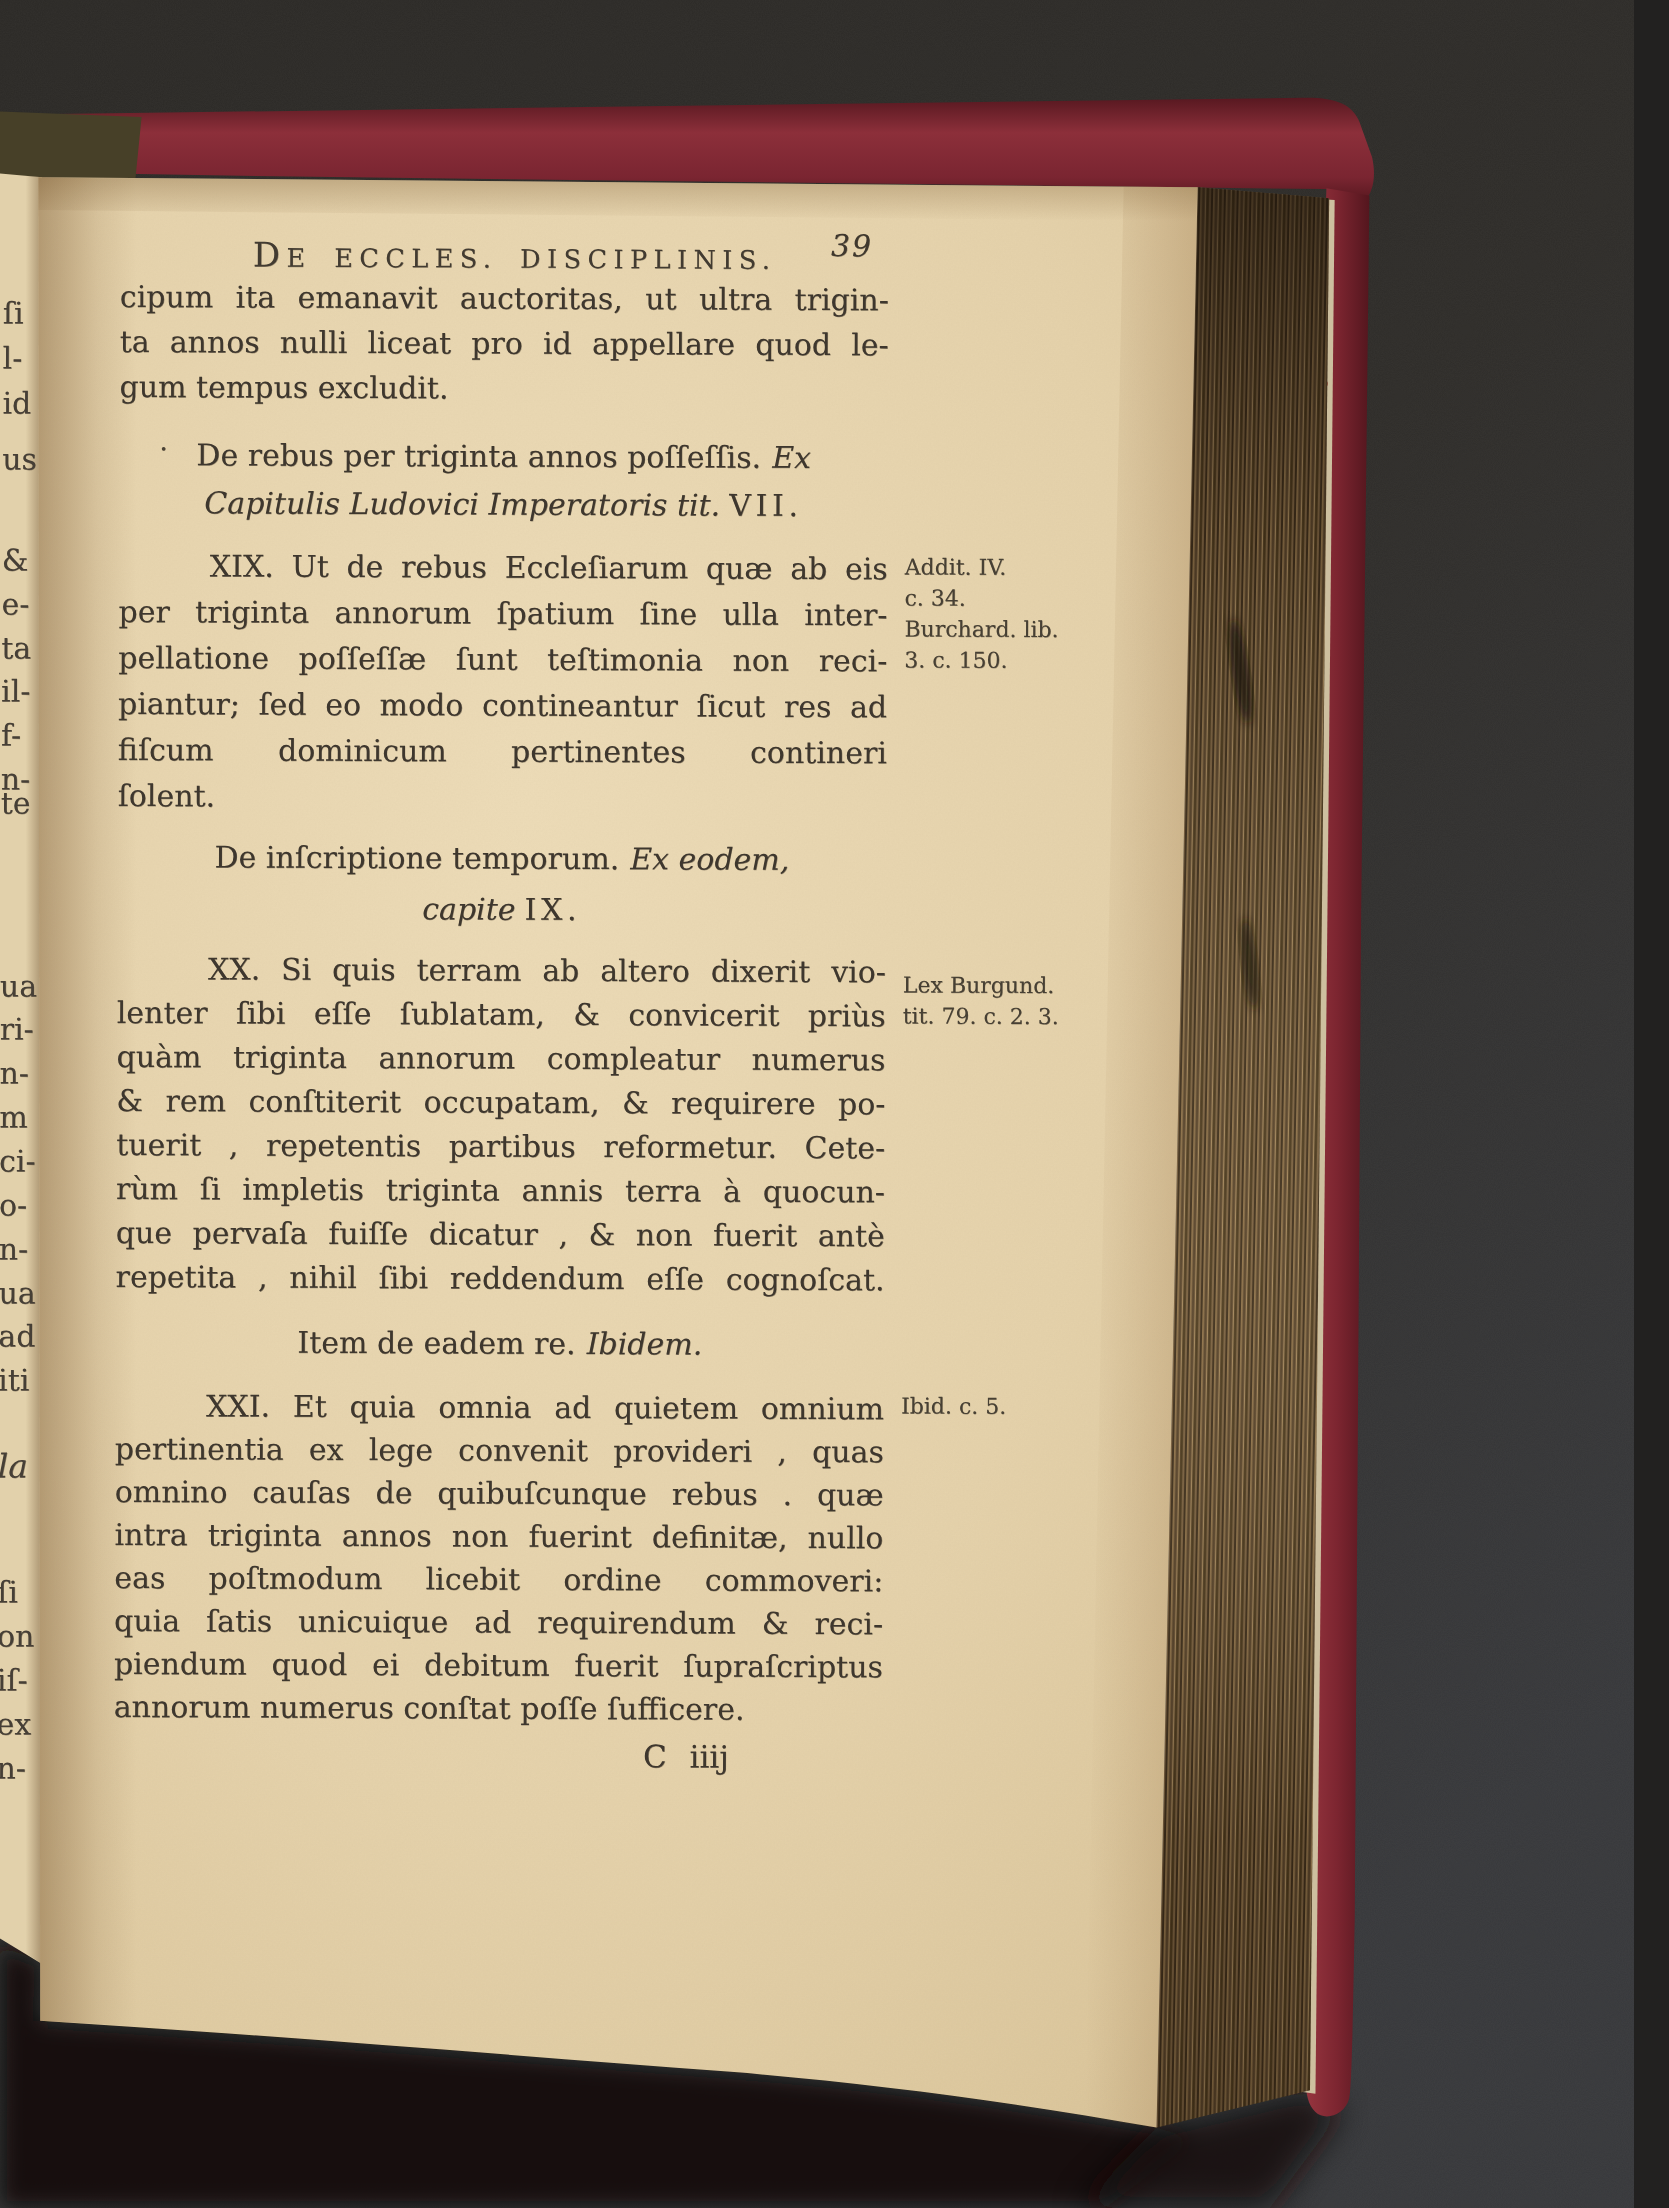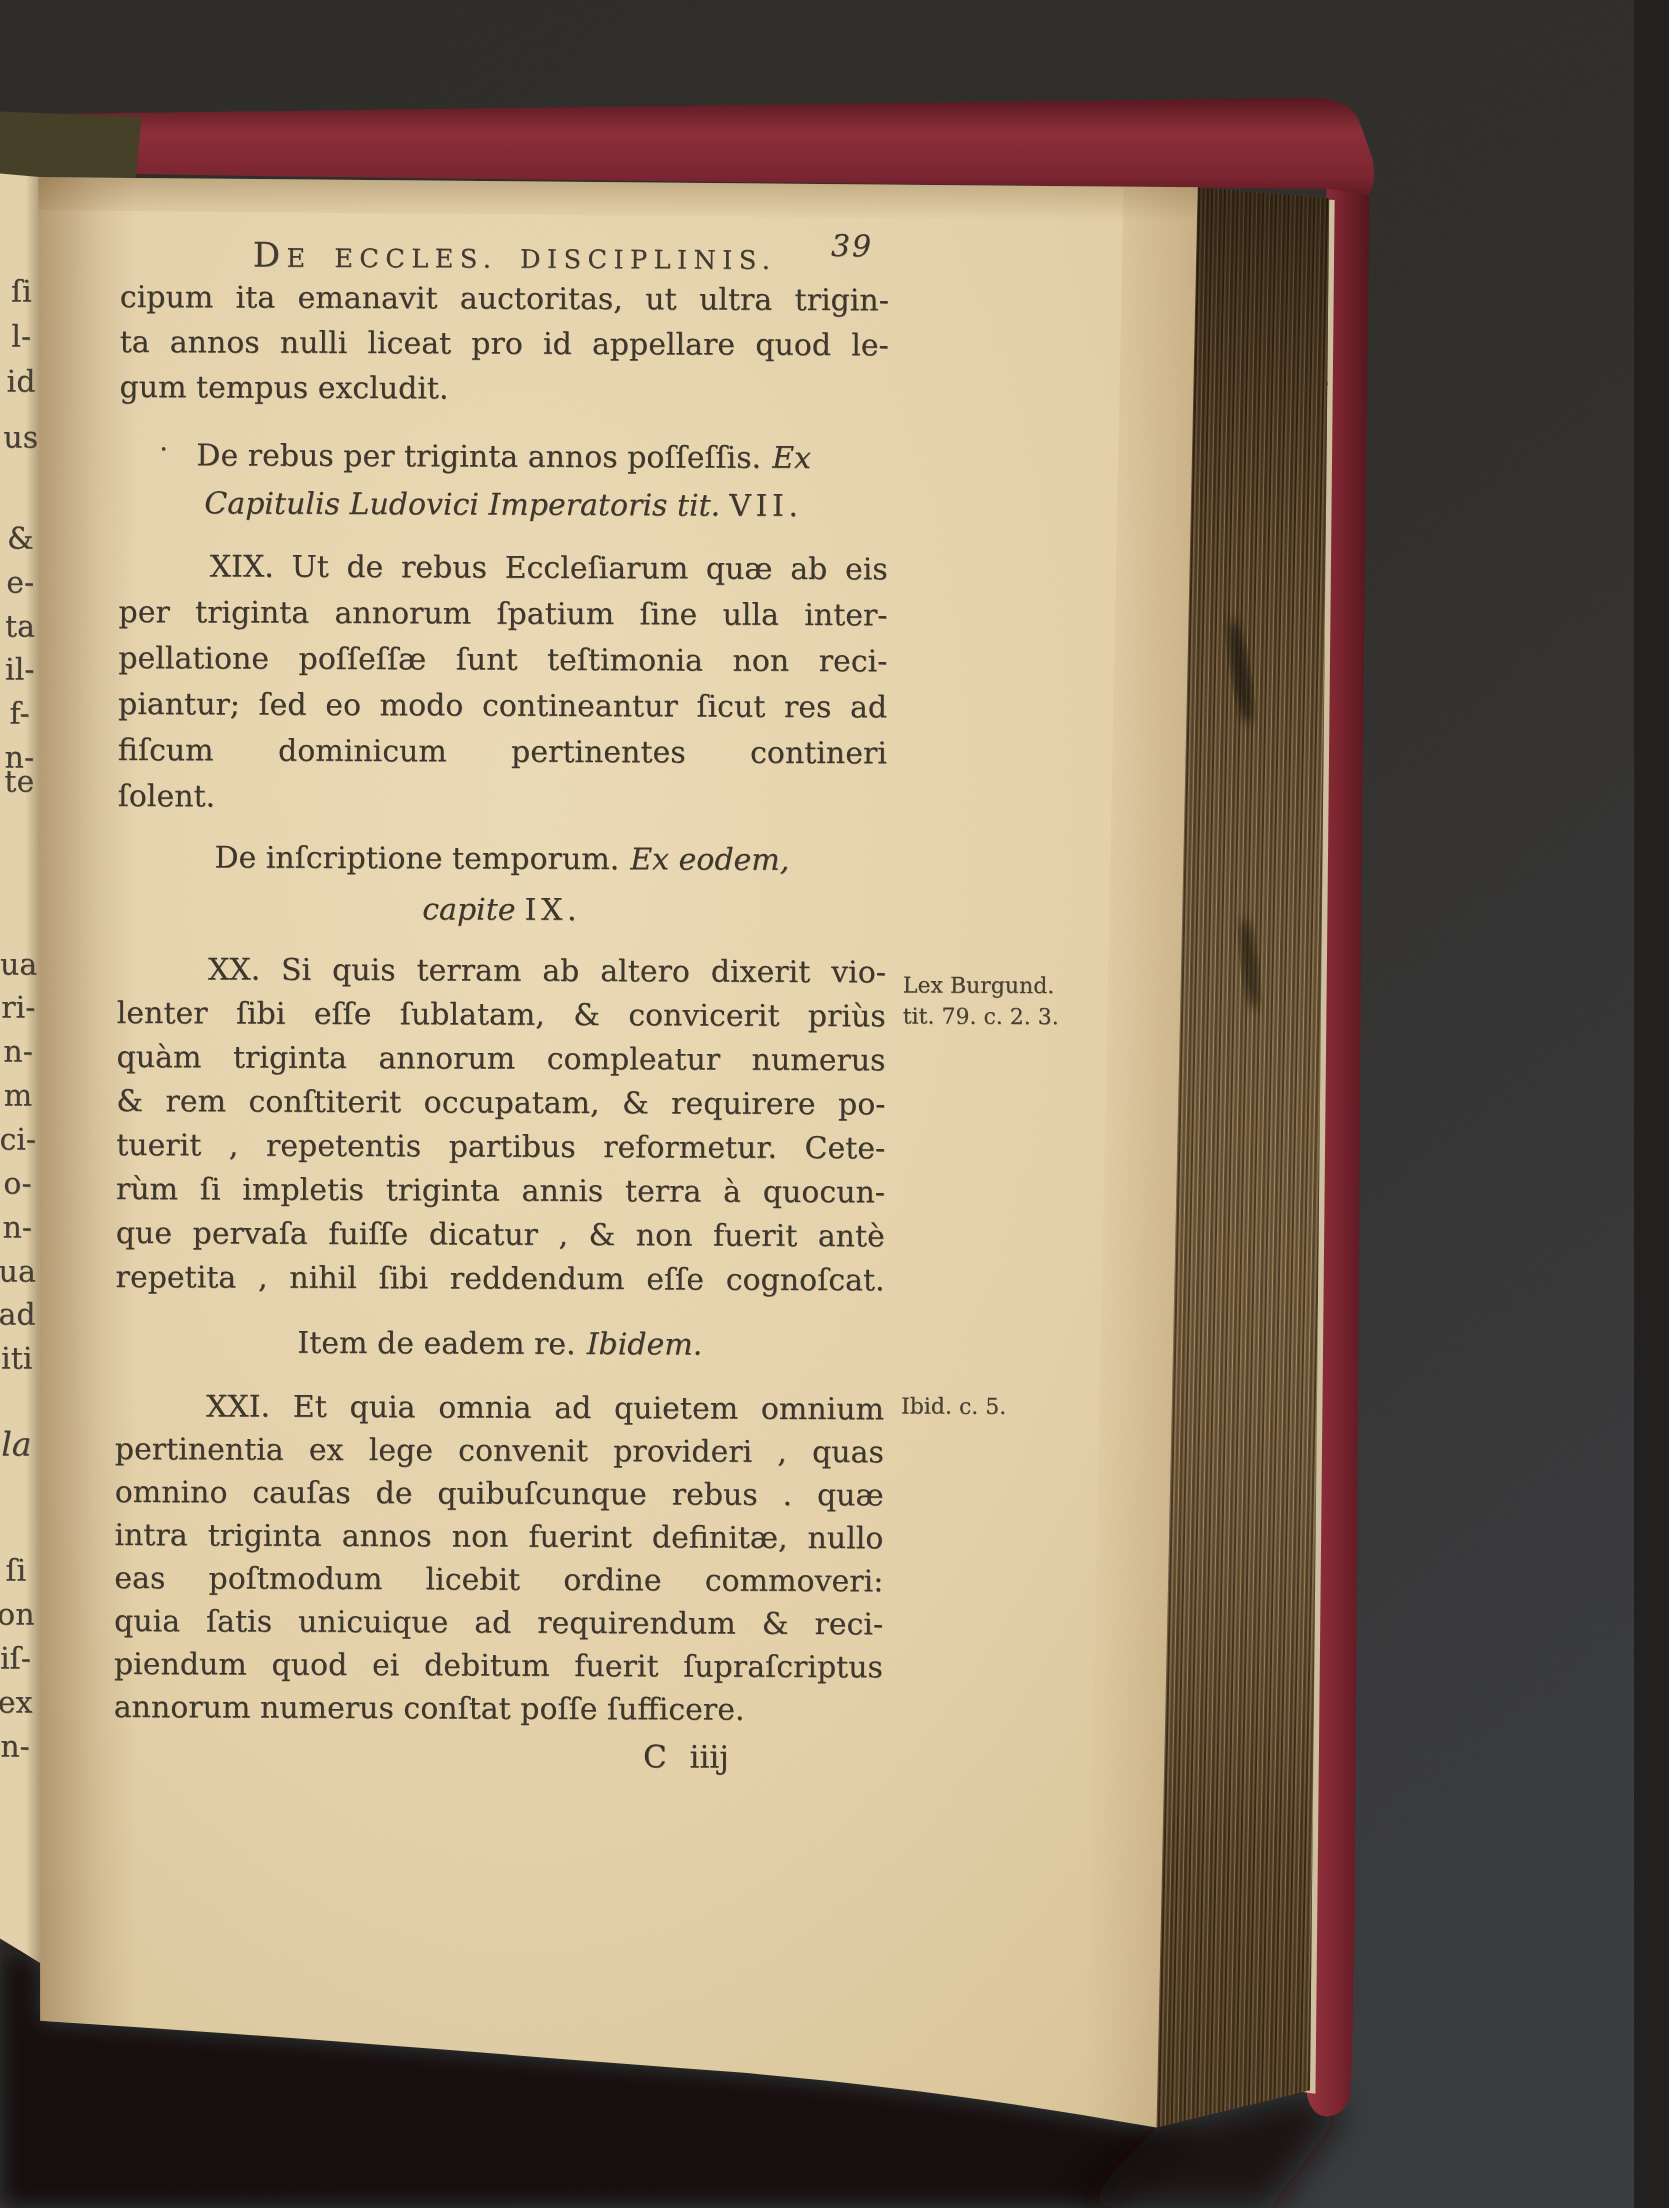--- a/index.html
+++ b/index.html
@@ -22,22 +22,22 @@
   .it{font-style:italic;}
   .sc{letter-spacing:4.6px;margin-left:9.1px;}
   .gap{margin-left:11px;}
   .runhead{position:absolute;left:155px;top:234px;width:713px;text-align:center;
            font-size:25.6px;letter-spacing:6.4px;word-spacing:8.2px;color:#423b31;}
   .runhead::first-letter{font-size:34px;}
   .folio{position:absolute;left:828px;top:225px;font-size:30px;font-style:italic;
          letter-spacing:1.8px;color:#3f382e;}
   .mnote{position:absolute;left:903px;width:228px;font-size:22px;line-height:31px;
          color:#474034;}
-  .frag{position:absolute;left:0;width:37px;text-align:center;font-size:30px;
-        color:#463f36;}
+  .frag{position:absolute;left:0;width:37px;text-align:left;font-size:30px;
+        color:#463f36;margin-top:22px;}
   .frag.it{font-size:33px;}
   .sig{position:absolute;left:557px;top:1736px;width:265px;text-align:center;
        font-size:31px;word-spacing:12.8px;color:#3e372e;}
   .straymark{position:absolute;left:157px;top:433px;font-size:27.4px;color:#4a4236;}
 </style>
 </head>
 <body>
 
 <div class="scene">
 
@@ -210,20 +210,26 @@
       <div class="line jl">omnino cauſas de quibuſcunque rebus . quæ</div>
       <div class="line jl">intra triginta annos non fuerint definitæ, nullo</div>
       <div class="line jl">eas poſtmodum licebit ordine commoveri:</div>
       <div class="line jl">quia ſatis unicuique ad requirendum &amp; reci-</div>
       <div class="line jl">piendum quod ei debitum fuerit ſupraſcriptus</div>
       <div class="line">annorum numerus conſtat poſſe ſufficere.</div>
     </div>
 
     <div class="sig">C iiij</div>
 
+    <div class="mnote" style="top:548px">
+      <div>Addit. IV.</div>
+      <div>c. 34.</div>
+      <div>Burchard. lib.</div>
+      <div>3. c. 150.</div>
+    </div>
     <div class="mnote" style="top:966px">
       <div>Lex Burgund.</div>
       <div>tit. 79. c. 2. 3.</div>
     </div>
     <div class="mnote" style="top:1387px">
       <div>Ibid. c. 5.</div>
     </div>
 
     <div class="frag" style="top:274px">ſi</div>
     <div class="frag" style="top:319px">l-</div>

